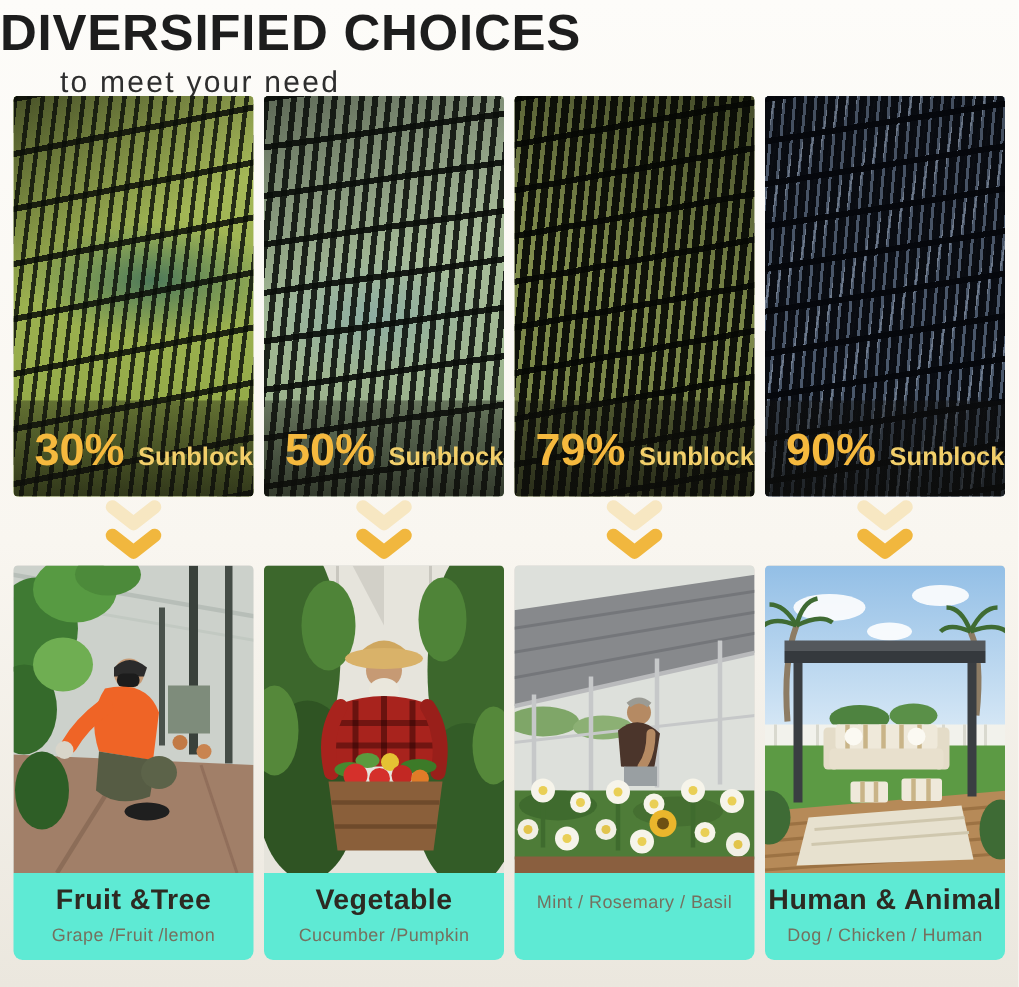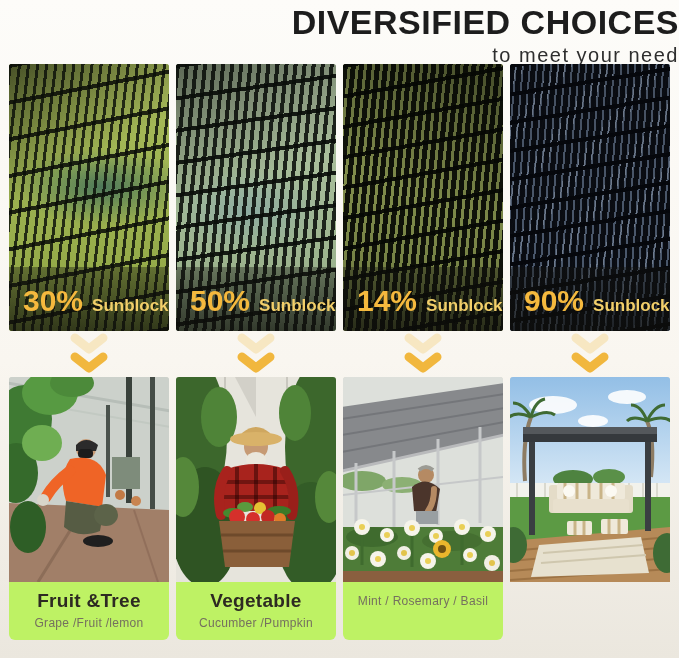--- a/index.html
+++ b/index.html
@@ -6,21 +6,21 @@
   html,body { width:679px; }
   body {
     font-family:"Liberation Sans", sans-serif;
     width:679px; height:658px;
     background:linear-gradient(180deg,#fdfcf9 0%, #f9f6f0 55%, #ebe7de 100%);
     overflow:hidden;
   }
   .page { width:679px; height:658px; }
 
   
-  .hdr { text-align:right; padding-top:5px; height:64px;padding-left:13px; }
+  .hdr { text-align:left; padding-top:5px; height:64px; }
   .hdr h1 {
     font-size:34px; font-weight:800; color:#1d1d1d;
     letter-spacing:.5px; line-height:1.05;
   }
   .hdr p {
     font-size:20px; font-weight:400; color:#2e2e2e;
     letter-spacing:1.5px; margin-top:3px;margin-left:40px;
   }
 
   
@@ -75,21 +75,21 @@
 
   
   .arrows { height:46px; align-items:center; }
   .arrowcell { display:flex; justify-content:center; align-items:center; }
 
   
   .usecase { display:flex; flex-direction:column; }
   .photo { height:205px; overflow:hidden; border-radius:3px 3px 0 0; background:#d8d8d2; }
   .photo svg { display:block; width:100%; height:100%; }
   .card {
-    height:58px; background:#bef264; border-radius:0 0 6px 6px;
+    height:58px; background:#5eead4; border-radius:0 0 6px 6px;
     text-align:center; padding-top:8px;
   }
   .card .ttl { font-size:19px; font-weight:800; color:#2d2a22; letter-spacing:.3px; }
   .card .sub { font-size:12px; font-weight:400; color:#75705f; margin-top:4px; letter-spacing:.3px; }
 </style>
 </head>
 <body>
 
 <div class="page">
 
@@ -114,21 +114,21 @@
         <span class="inner">
           <span class="pct">50%</span>
           <span class="sbw">Sunblock</span>
         </span>
       </figcaption>
     </figure>
     <figure class="shade shade70">
       <div class="mesh"></div>
       <figcaption class="band">
         <span class="inner">
-          <span class="pct">14%</span>
+          <span class="pct">79%</span>
           <span class="sbw">Sunblock</span>
         </span>
       </figcaption>
     </figure>
     <figure class="shade shade90">
       <div class="mesh"></div>
       <figcaption class="band">
         <span class="inner">
           <span class="pct">90%</span>
           <span class="sbw">Sunblock</span>
@@ -419,16 +419,20 @@
             <line x1="66" y1="144" x2="66" y2="158" stroke="#c9b488" stroke-width="3"></line>
             <line x1="75" y1="144" x2="75" y2="158" stroke="#c9b488" stroke-width="3"></line>
             <rect x="92" y="142" width="27" height="15" rx="2" fill="#efe9da"></rect>
             <line x1="100" y1="142" x2="100" y2="157" stroke="#c9b488" stroke-width="3"></line>
             <line x1="110" y1="142" x2="110" y2="157" stroke="#c9b488" stroke-width="3"></line>
           </g>
           <ellipse cx="4" cy="168" rx="14" ry="18" fill="#3e6b35"></ellipse>
           <ellipse cx="158" cy="176" rx="14" ry="20" fill="#3e6b35"></ellipse>
         </svg>
       </div>
+      <div class="card">
+        <div class="ttl">Human &amp; Animal</div>
+        <div class="sub">Dog / Chicken / Human</div>
+      </div>
     </div>
 
   </div>
 </div>
 
 </body></html>

